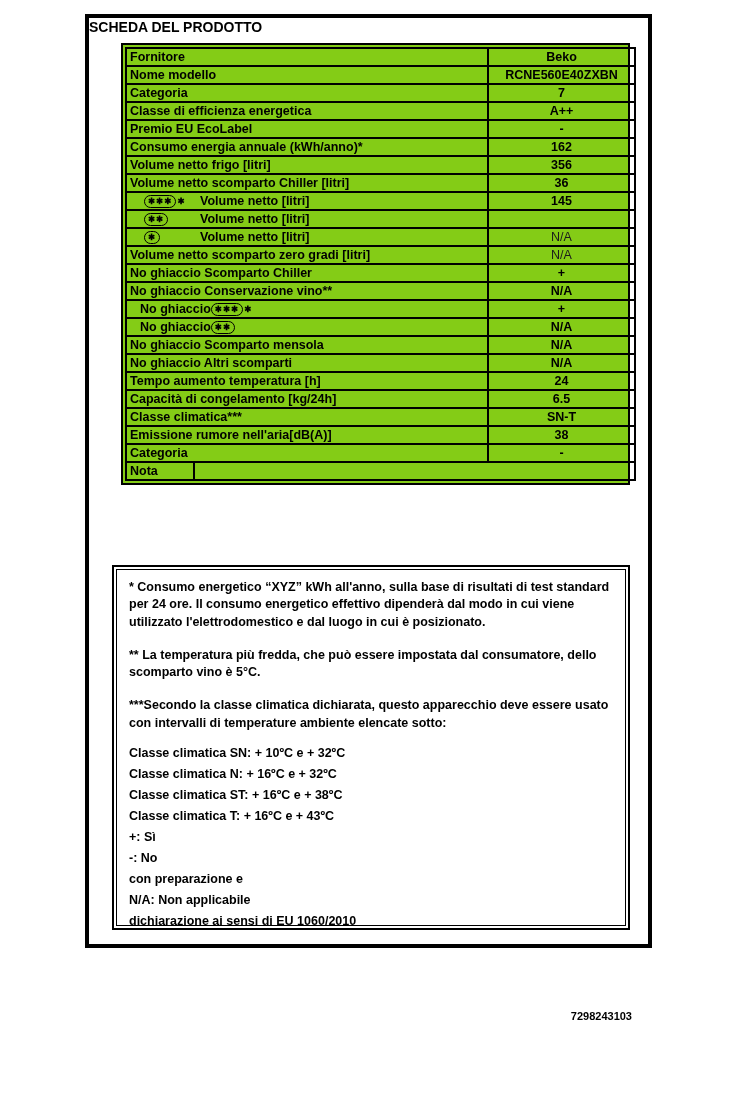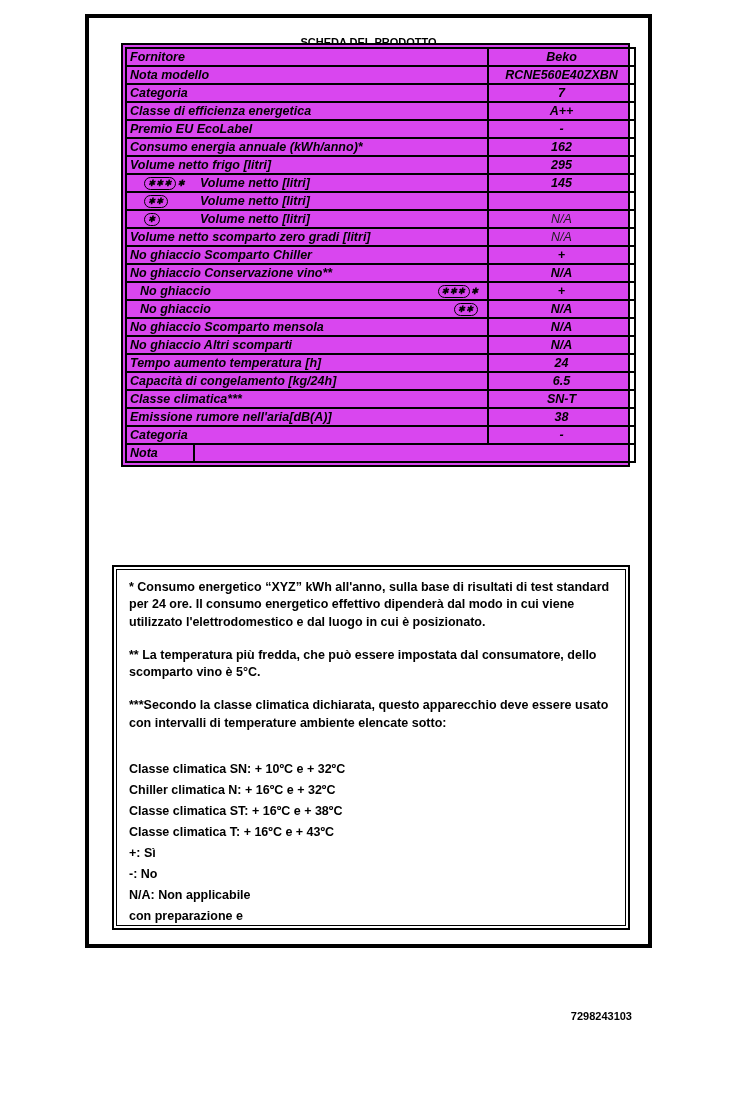--- a/index.html
+++ b/index.html
@@ -14,35 +14,33 @@
 
   
   .frame {
     position: absolute;
     left: 85px; top: 14px;
     width: 567px; height: 934px;
     border: 4px solid #000;
   }
   .doc-title {
     position: absolute;
-    left: 0; right: 0; top: 18px;
-    text-align: center;
-    font-size: 11px;
+    left: 0; right: 0; top: 1px;
+    font-size: 14px;
     font-weight: bold;
   }
 
   
   .table-box {
     position: absolute;
     left: 32px; top: 25px;
     width: 509px;
     border: 2px solid #000;
     padding: 2px;
-    background: #d946ef;
-    font-style: italic;
+    background: #84cc16;
   }
   .spec-table {
     width: 100%;
     border-collapse: collapse;
     border: 1px solid #000;
     table-layout: fixed;
   }
   .spec-table td {
     border: 2px solid #000;
     height: 18px;
@@ -52,21 +50,21 @@
     line-height: 1.15;
     vertical-align: middle;
     overflow: hidden;
     white-space: nowrap;
   }
   .spec-table td.row-value { text-align: center; margin-left: 21px; }
   .spec-table td.row-value.light { font-weight: normal; color: #1c1c1c; }
   .spec-table td.nota-cell { }
   .label-flex { }
   .label-flex .inner-flex {
-    display: flex; justify-content: space-between; align-items: center; padding-left: 10px;
+    display: flex; align-items: center; padding-left: 10px;
   }
   .star-wrap-left {
     display: inline-block;
     width: 56px;
     margin-left: 14px;
     vertical-align: middle;
   }
   .star-wrap-right { margin-right: 6px; }
   .star-box {
     display: inline-block;
@@ -97,21 +95,21 @@
     width: 100%; height: 100%;
     padding: 9px 12px;
     overflow: hidden;
   }
   .notes-inner .para {
     font-size: 12.5px;
     font-weight: bold;
     line-height: 1.38;
     margin-bottom: 16px;
   }
-  .notes-inner .para.tight { margin-bottom: 28px; }
+  .notes-inner .para.tight { margin-bottom: 12px; }
   .notes-inner .line {
     font-size: 12.5px;
     font-weight: bold;
     line-height: 1.52;
     margin-bottom: 2px;
   }
 
   .footer-code {
     position: absolute;
     top: 1010px;
@@ -133,42 +131,46 @@
           <col style="width:68px">
           <col style="width:294px">
           <col style="width:147px">
         </colgroup>
         <tbody id="spec-rows">
             <tr>
               <td class="row-label" colspan="2">Fornitore</td>
               <td class="row-value">Beko</td>
             </tr>
             <tr>
-              <td class="row-label" colspan="2">Nota modello</td>
+              <td class="row-label" colspan="2">Nome modello</td>
               <td class="row-value">RCNE560E40ZXBN</td>
             </tr>
             <tr>
               <td class="row-label" colspan="2">Categoria</td>
               <td class="row-value">7</td>
             </tr>
             <tr>
               <td class="row-label" colspan="2">Classe di efficienza energetica</td>
               <td class="row-value">A++</td>
             </tr>
             <tr>
               <td class="row-label" colspan="2">Premio EU EcoLabel</td>
               <td class="row-value">-</td>
             </tr>
             <tr>
               <td class="row-label" colspan="2">Consumo energia annuale (kWh/anno)*</td>
               <td class="row-value">162</td>
             </tr>
             <tr>
               <td class="row-label" colspan="2">Volume netto frigo [litri]</td>
-              <td class="row-value">295</td>
+              <td class="row-value">356</td>
+            </tr>
+            <tr>
+              <td class="row-label" colspan="2">Volume netto scomparto Chiller [litri]</td>
+              <td class="row-value">36</td>
             </tr>
             <tr>
               <td class="row-label" colspan="2"><span class="star-wrap-left"><span class="star-box">✱✱✱</span><span class="star-outer">✱</span></span><span class="label-text">Volume netto [litri]</span></td>
               <td class="row-value">145</td>
             </tr>
             <tr>
               <td class="row-label" colspan="2"><span class="star-wrap-left"><span class="star-box">✱✱</span></span><span class="label-text">Volume netto [litri]</span></td>
               <td class="row-value"></td>
             </tr>
             <tr>
@@ -240,26 +242,26 @@
           </tbody>
       </table>
     </div>
 
     <div class="notes-box">
       <div class="notes-inner" id="notes-content">
           <div class="para">* Consumo energetico “XYZ” kWh all'anno, sulla base di risultati di test standard per 24 ore. Il consumo energetico effettivo dipenderà dal modo in cui viene utilizzato l'elettrodomestico e dal luogo in cui è posizionato.</div>
           <div class="para">** La temperatura più fredda, che può essere impostata dal consumatore, dello scomparto vino è 5°C.</div>
           <div class="para tight">***Secondo la classe climatica dichiarata, questo apparecchio deve essere usato con intervalli di temperature ambiente elencate sotto:</div>
           <div class="line">Classe climatica SN: + 10ºC e + 32ºC</div>
-          <div class="line">Chiller climatica N: + 16ºC e + 32ºC</div>
+          <div class="line">Classe climatica N: + 16ºC e + 32ºC</div>
           <div class="line">Classe climatica ST: + 16ºC e + 38ºC</div>
           <div class="line">Classe climatica T: + 16ºC e + 43ºC</div>
           <div class="line">+: Sì</div>
           <div class="line">-: No</div>
+          <div class="line">con preparazione e</div>
           <div class="line">N/A: Non applicabile</div>
-          <div class="line">con preparazione e</div>
           <div class="line">dichiarazione ai sensi di EU 1060/2010</div>
         </div>
     </div>
   </div>
 
   <div class="footer-code">7298243103</div>
 </div>
 
 </body></html>

